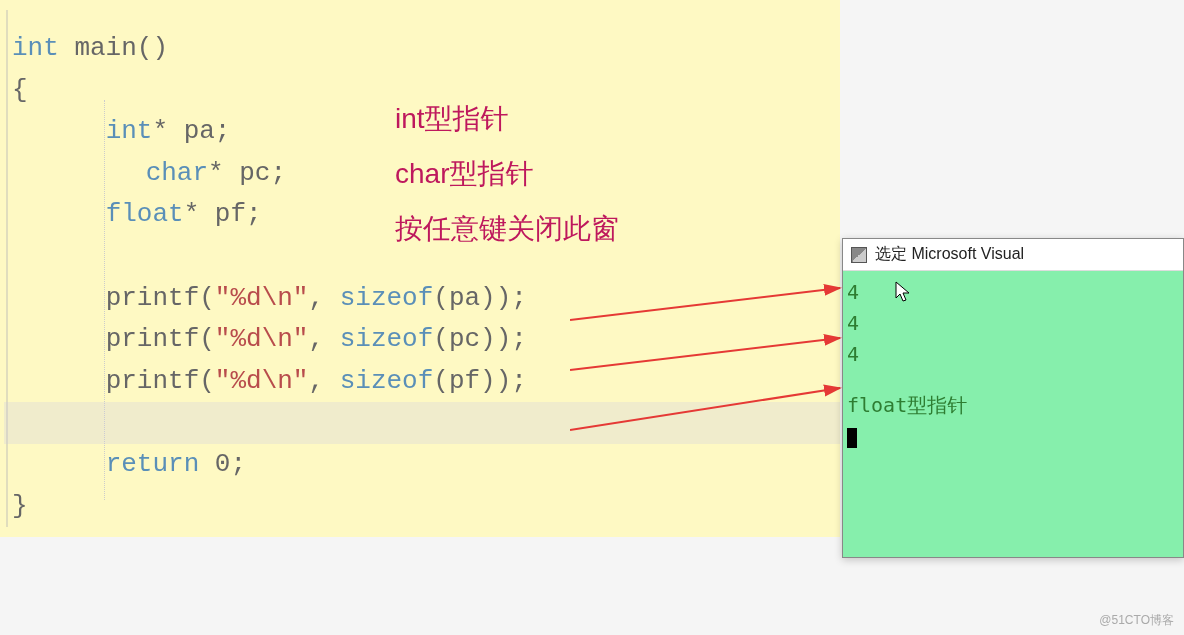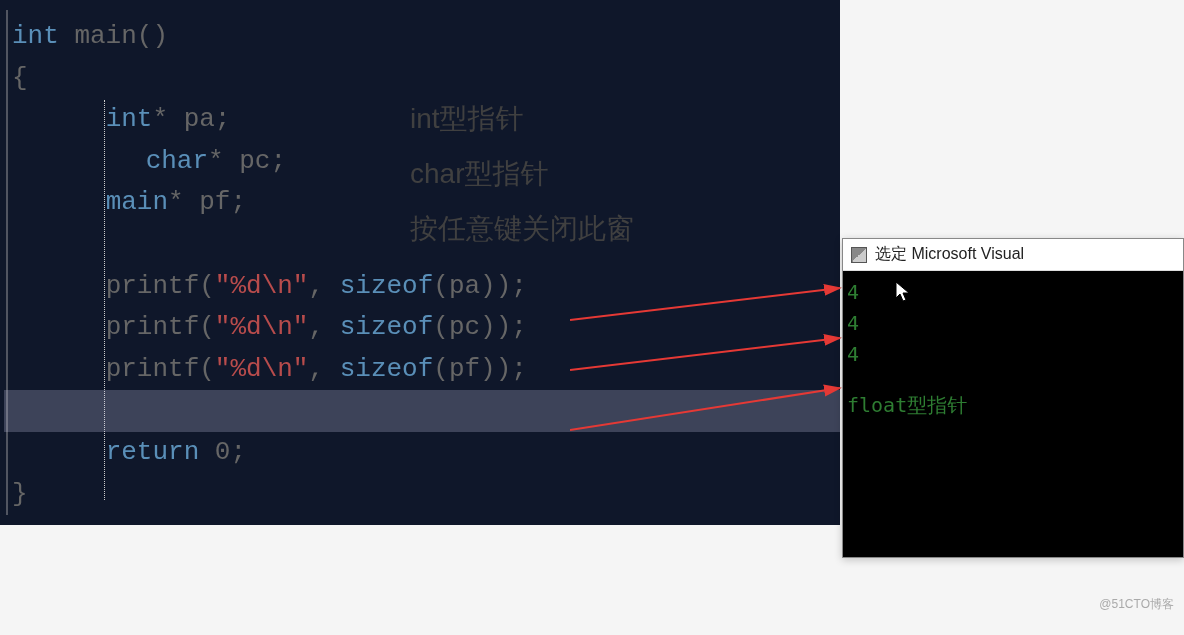--- a/index.html
+++ b/index.html
@@ -5,22 +5,22 @@
     * { margin: 0; padding: 0; box-sizing: border-box; }
     body {
       font-family: Consolas, "Courier New", monospace;
       background: #f5f5f5;
       width: 1184px;
       height: 635px;
       position: relative;
       overflow: hidden;
     }
     .code-area {
-      background: #0f172a;
-      padding: 16px 0 10px 4px;
+      background: #fef9c3;
+      padding: 28px 0 10px 4px;
       font-size: 26px;
       line-height: 1.6;
       color: #666;
       position: relative;
       width: 840px;
     }
     .code-line {
       white-space: pre;
       position: relative;
       padding-left: 8px;
@@ -44,38 +44,37 @@
     .kw-char { color: #5a8fb8; margin-left: 40px; }
     .kw-float { color: #5a8fb8; }
     .kw-return { color: #5a8fb8; text-align: right; }
     .kw-sizeof { color: #5a8fb8; }
     .func { color: #666; }
     .str { color: #b84c4c; }
     .annotation {
       position: absolute;
       font-family: "Microsoft YaHei", sans-serif;
       font-size: 28px;
-      color: #404040;
+      color: #be185d;
       white-space: nowrap;
-      margin-left: 15px;
     }
     .ann1 { left: 395px; top: 100px; }
     .ann2 { left: 395px; top: 155px; text-align: right; }
     .ann3 { left: 395px; top: 210px; }
     .arrow {
       position: absolute;
       pointer-events: none;
     }
     .console-window {
       position: absolute;
       right: 0;
       top: 238px;
       width: 342px;
       height: 320px;
-      background: #000000;
+      background: #86efac;
       border: 1px solid #888;
       box-shadow: 0 2px 8px rgba(0,0,0,0.2);
     }
     .console-titlebar {
       height: 32px;
       background: #fff;
       border-bottom: 1px solid #ddd;
       display: flex;
       align-items: center;
       padding: 0 8px;
@@ -113,21 +112,21 @@
       position: absolute;
       left: 894px;
       top: 280px;
       font-size: 20px;
       color: #000;
       pointer-events: none;
     }
     .watermark {
       position: absolute;
       right: 10px;
-      bottom: 22px;
+      bottom: 6px;
       font-size: 12px;
       color: #aaa;
       font-family: "Microsoft YaHei", sans-serif;
       margin-left: 16px;
     }
     .current-line {
       background: rgba(200,200,230,0.25);
       display: block;
     }
   </style>
@@ -135,21 +134,21 @@
 <body>
 
 <div class="code-area">
   <div class="gutter"></div>
   <div class="indent-guide"></div>
 
   <div class="code-line"><span class="kw-int">int</span><span> main()</span></div>
   <div class="code-line"><span>{</span></div>
   <div class="code-line">      <span class="kw-int">int</span><span>* pa;</span></div>
   <div class="code-line">      <span class="kw-char">char</span><span>* pc;</span></div>
-  <div class="code-line">      <span class="kw-float">main</span><span>* pf;</span></div>
+  <div class="code-line">      <span class="kw-float">float</span><span>* pf;</span></div>
   <div class="code-line">      </div>
   <div class="code-line">      <span class="func">printf(</span><span class="str">"%d\n"</span><span>, </span><span class="kw-sizeof">sizeof</span><span>(pa));</span></div>
   <div class="code-line">      <span class="func">printf(</span><span class="str">"%d\n"</span><span>, </span><span class="kw-sizeof">sizeof</span><span>(pc));</span></div>
   <div class="code-line">      <span class="func">printf(</span><span class="str">"%d\n"</span><span>, </span><span class="kw-sizeof">sizeof</span><span>(pf));</span></div>
   <div class="code-line current-line">      </div>
   <div class="code-line">      <span class="kw-return">return</span><span> 0;</span></div>
   <div class="code-line"><span>}</span></div>
 </div>
 
 <div class="annotation ann1">int型指针</div>

